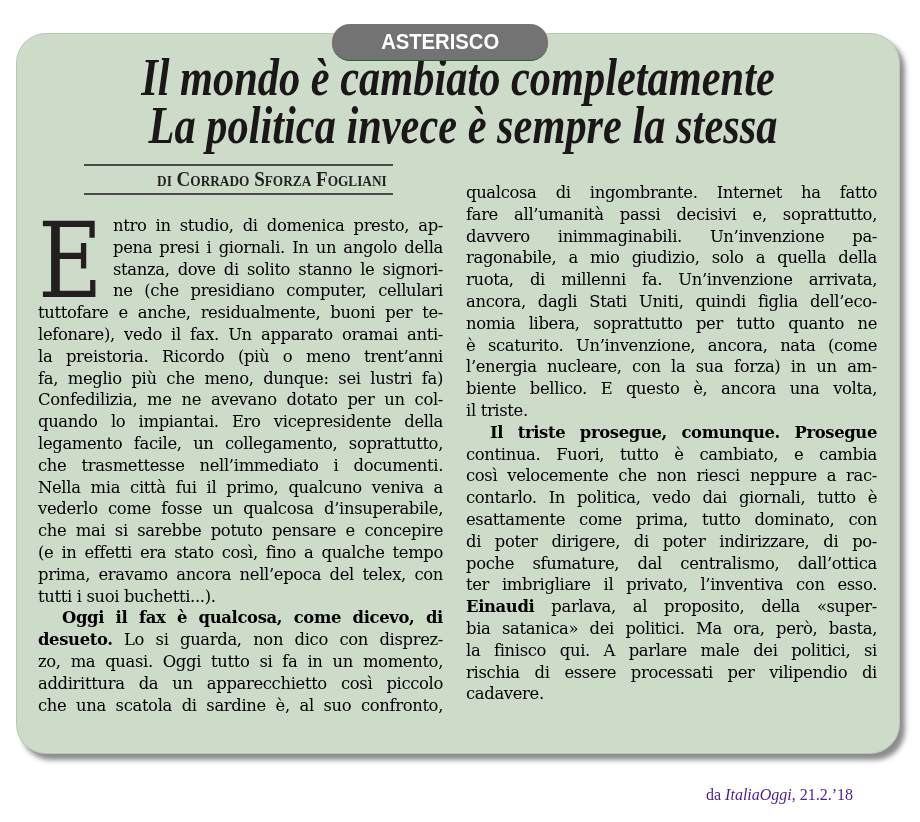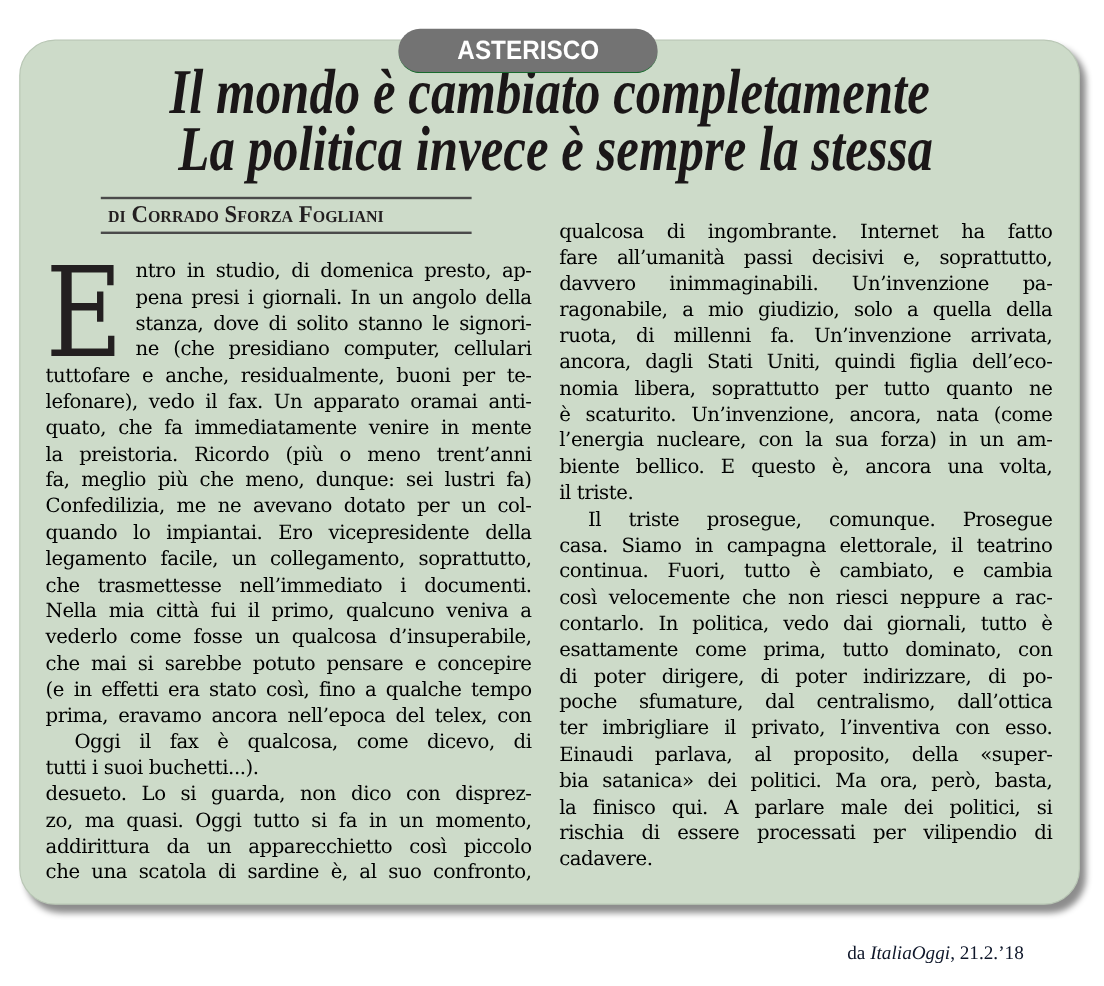--- a/index.html
+++ b/index.html
@@ -28,45 +28,45 @@
     position: absolute; left: 0; width: 920px; text-align: center; z-index: 2;
     font-family: "Liberation Serif", serif; font-style: italic; font-weight: bold;
     font-size: 53px; line-height: 48px; color: #1b1718; white-space: nowrap;
   }
   .title .inner { display: inline-block; transform: scaleX(0.80); transform-origin: center; }
   .title.l1 { top: 53px; left: -2px; }
   .title.l2 { top: 101px; left: 3px; }
   .byline {
     position: absolute; left: 84px; top: 164px; width: 309px; height: 27px;
     border-top: 2px solid #4a4a4a; border-bottom: 2px solid #4a4a4a; z-index: 2;
-    display: flex; align-items: center; justify-content: flex-start;
+    display: flex; align-items: center; justify-content: flex-end;
     font-family: "Liberation Serif", serif; font-weight: bold; font-size: 20px; color: #231f20;
     font-variant: small-caps; white-space: nowrap;
   }
   .byline .inner { display: inline-block; transform: scaleX(0.95); }
   .col {
     position: absolute; z-index: 2;
     font-family: "DejaVu Serif", serif; font-size: 16.4px; line-height: 21.8px;
     color: #000000; text-align: justify; letter-spacing: -0.35px;
   }
   .col .ln { display: block; white-space: nowrap; text-align: justify; text-align-last: justify; }
   .col .ln.last { text-align-last: left; }
   .col .indent { padding-left: 24px; }
-  .col b { font-weight: normal; margin-top: 33px; }
+  .col b { font-weight: bold; margin-top: 33px; }
   .left { left: 38px; top: 215px; width: 405px; }
   .right { left: 466px; top: 182px; width: 411px; }
   .dropcap {
     position: absolute; left: 38px; top: 217px; width: 72px; height: 88px; z-index: 2;
     font-family: "DejaVu Serif", serif; font-size: 104px; line-height: 88px; color: #231f20;
     transform: scaleX(0.85); transform-origin: left top;
   }
   .left .ln.dc { padding-left: 75px; }
   .credit {
     position: absolute; left: 706px; top: 786px; font-family: "Liberation Serif", serif;
-    font-size: 16px; color: #0f172a; white-space: nowrap;
+    font-size: 16px; color: #4c1d95; white-space: nowrap;
   }
   .credit i { font-style: italic; }
 </style>
 </head>
 <body>
 
 <div class="panel"></div>
 
 <div class="badge">
   <span>ASTERISCO</span>
@@ -81,54 +81,52 @@
 
 <div class="dropcap">E</div>
 
 <div class="col left">
   <span class="ln dc">ntro in studio, di domenica presto, ap-</span>
   <span class="ln dc">pena presi i giornali. In un angolo della</span>
   <span class="ln dc">stanza, dove di solito stanno le signori-</span>
   <span class="ln dc">ne (che presidiano computer, cellulari</span>
   <span class="ln">tuttofare e anche, residualmente, buoni per te-</span>
   <span class="ln">lefonare), vedo il fax. Un apparato oramai anti-</span>
-  <span class="ln">quato, che fa immediatamente venire in mente</span>
   <span class="ln">la preistoria. Ricordo (più o meno trent’anni</span>
   <span class="ln">fa, meglio più che meno, dunque: sei lustri fa)</span>
   <span class="ln">Confedilizia, me ne avevano dotato per un col-</span>
   <span class="ln">quando lo impiantai. Ero vicepresidente della</span>
   <span class="ln">legamento facile, un collegamento, soprattutto,</span>
   <span class="ln">che trasmettesse nell’immediato i documenti.</span>
   <span class="ln">Nella mia città fui il primo, qualcuno veniva a</span>
   <span class="ln">vederlo come fosse un qualcosa d’insuperabile,</span>
   <span class="ln">che mai si sarebbe potuto pensare e concepire</span>
   <span class="ln">(e in effetti era stato così, fino a qualche tempo</span>
   <span class="ln">prima, eravamo ancora nell’epoca del telex, con</span>
+  <span class="ln last">tutti i suoi buchetti...).</span>
   <span class="ln indent"><b>Oggi il fax è qualcosa, come dicevo, di</b></span>
-  <span class="ln last">tutti i suoi buchetti...).</span>
   <span class="ln"><b>desueto.</b><span> Lo si guarda, non dico con disprez-</span></span>
   <span class="ln">zo, ma quasi. Oggi tutto si fa in un momento,</span>
   <span class="ln">addirittura da un apparecchietto così piccolo</span>
   <span class="ln">che una scatola di sardine è, al suo confronto,</span>
 </div>
 
 <div class="col right">
   <span class="ln">qualcosa di ingombrante. Internet ha fatto</span>
   <span class="ln">fare all’umanità passi decisivi e, soprattutto,</span>
   <span class="ln">davvero inimmaginabili. Un’invenzione pa-</span>
   <span class="ln">ragonabile, a mio giudizio, solo a quella della</span>
   <span class="ln">ruota, di millenni fa. Un’invenzione arrivata,</span>
   <span class="ln">ancora, dagli Stati Uniti, quindi figlia dell’eco-</span>
   <span class="ln">nomia libera, soprattutto per tutto quanto ne</span>
   <span class="ln">è scaturito. Un’invenzione, ancora, nata (come</span>
   <span class="ln">l’energia nucleare, con la sua forza) in un am-</span>
   <span class="ln">biente bellico. E questo è, ancora una volta,</span>
   <span class="ln last">il triste.</span>
   <span class="ln indent"><b>Il triste prosegue, comunque. Prosegue</b></span>
-  <span class="ln">casa. Siamo in campagna elettorale, il teatrino</span>
   <span class="ln">continua. Fuori, tutto è cambiato, e cambia</span>
   <span class="ln">così velocemente che non riesci neppure a rac-</span>
   <span class="ln">contarlo. In politica, vedo dai giornali, tutto è</span>
   <span class="ln">esattamente come prima, tutto dominato, con</span>
   <span class="ln">di poter dirigere, di poter indirizzare, di po-</span>
   <span class="ln">poche sfumature, dal centralismo, dall’ottica</span>
   <span class="ln">ter imbrigliare il privato, l’inventiva con esso.</span>
   <span class="ln"><b>Einaudi</b><span> parlava, al proposito, della «super-</span></span>
   <span class="ln">bia satanica» dei politici. Ma ora, però, basta,</span>
   <span class="ln">la finisco qui. A parlare male dei politici, si</span>

